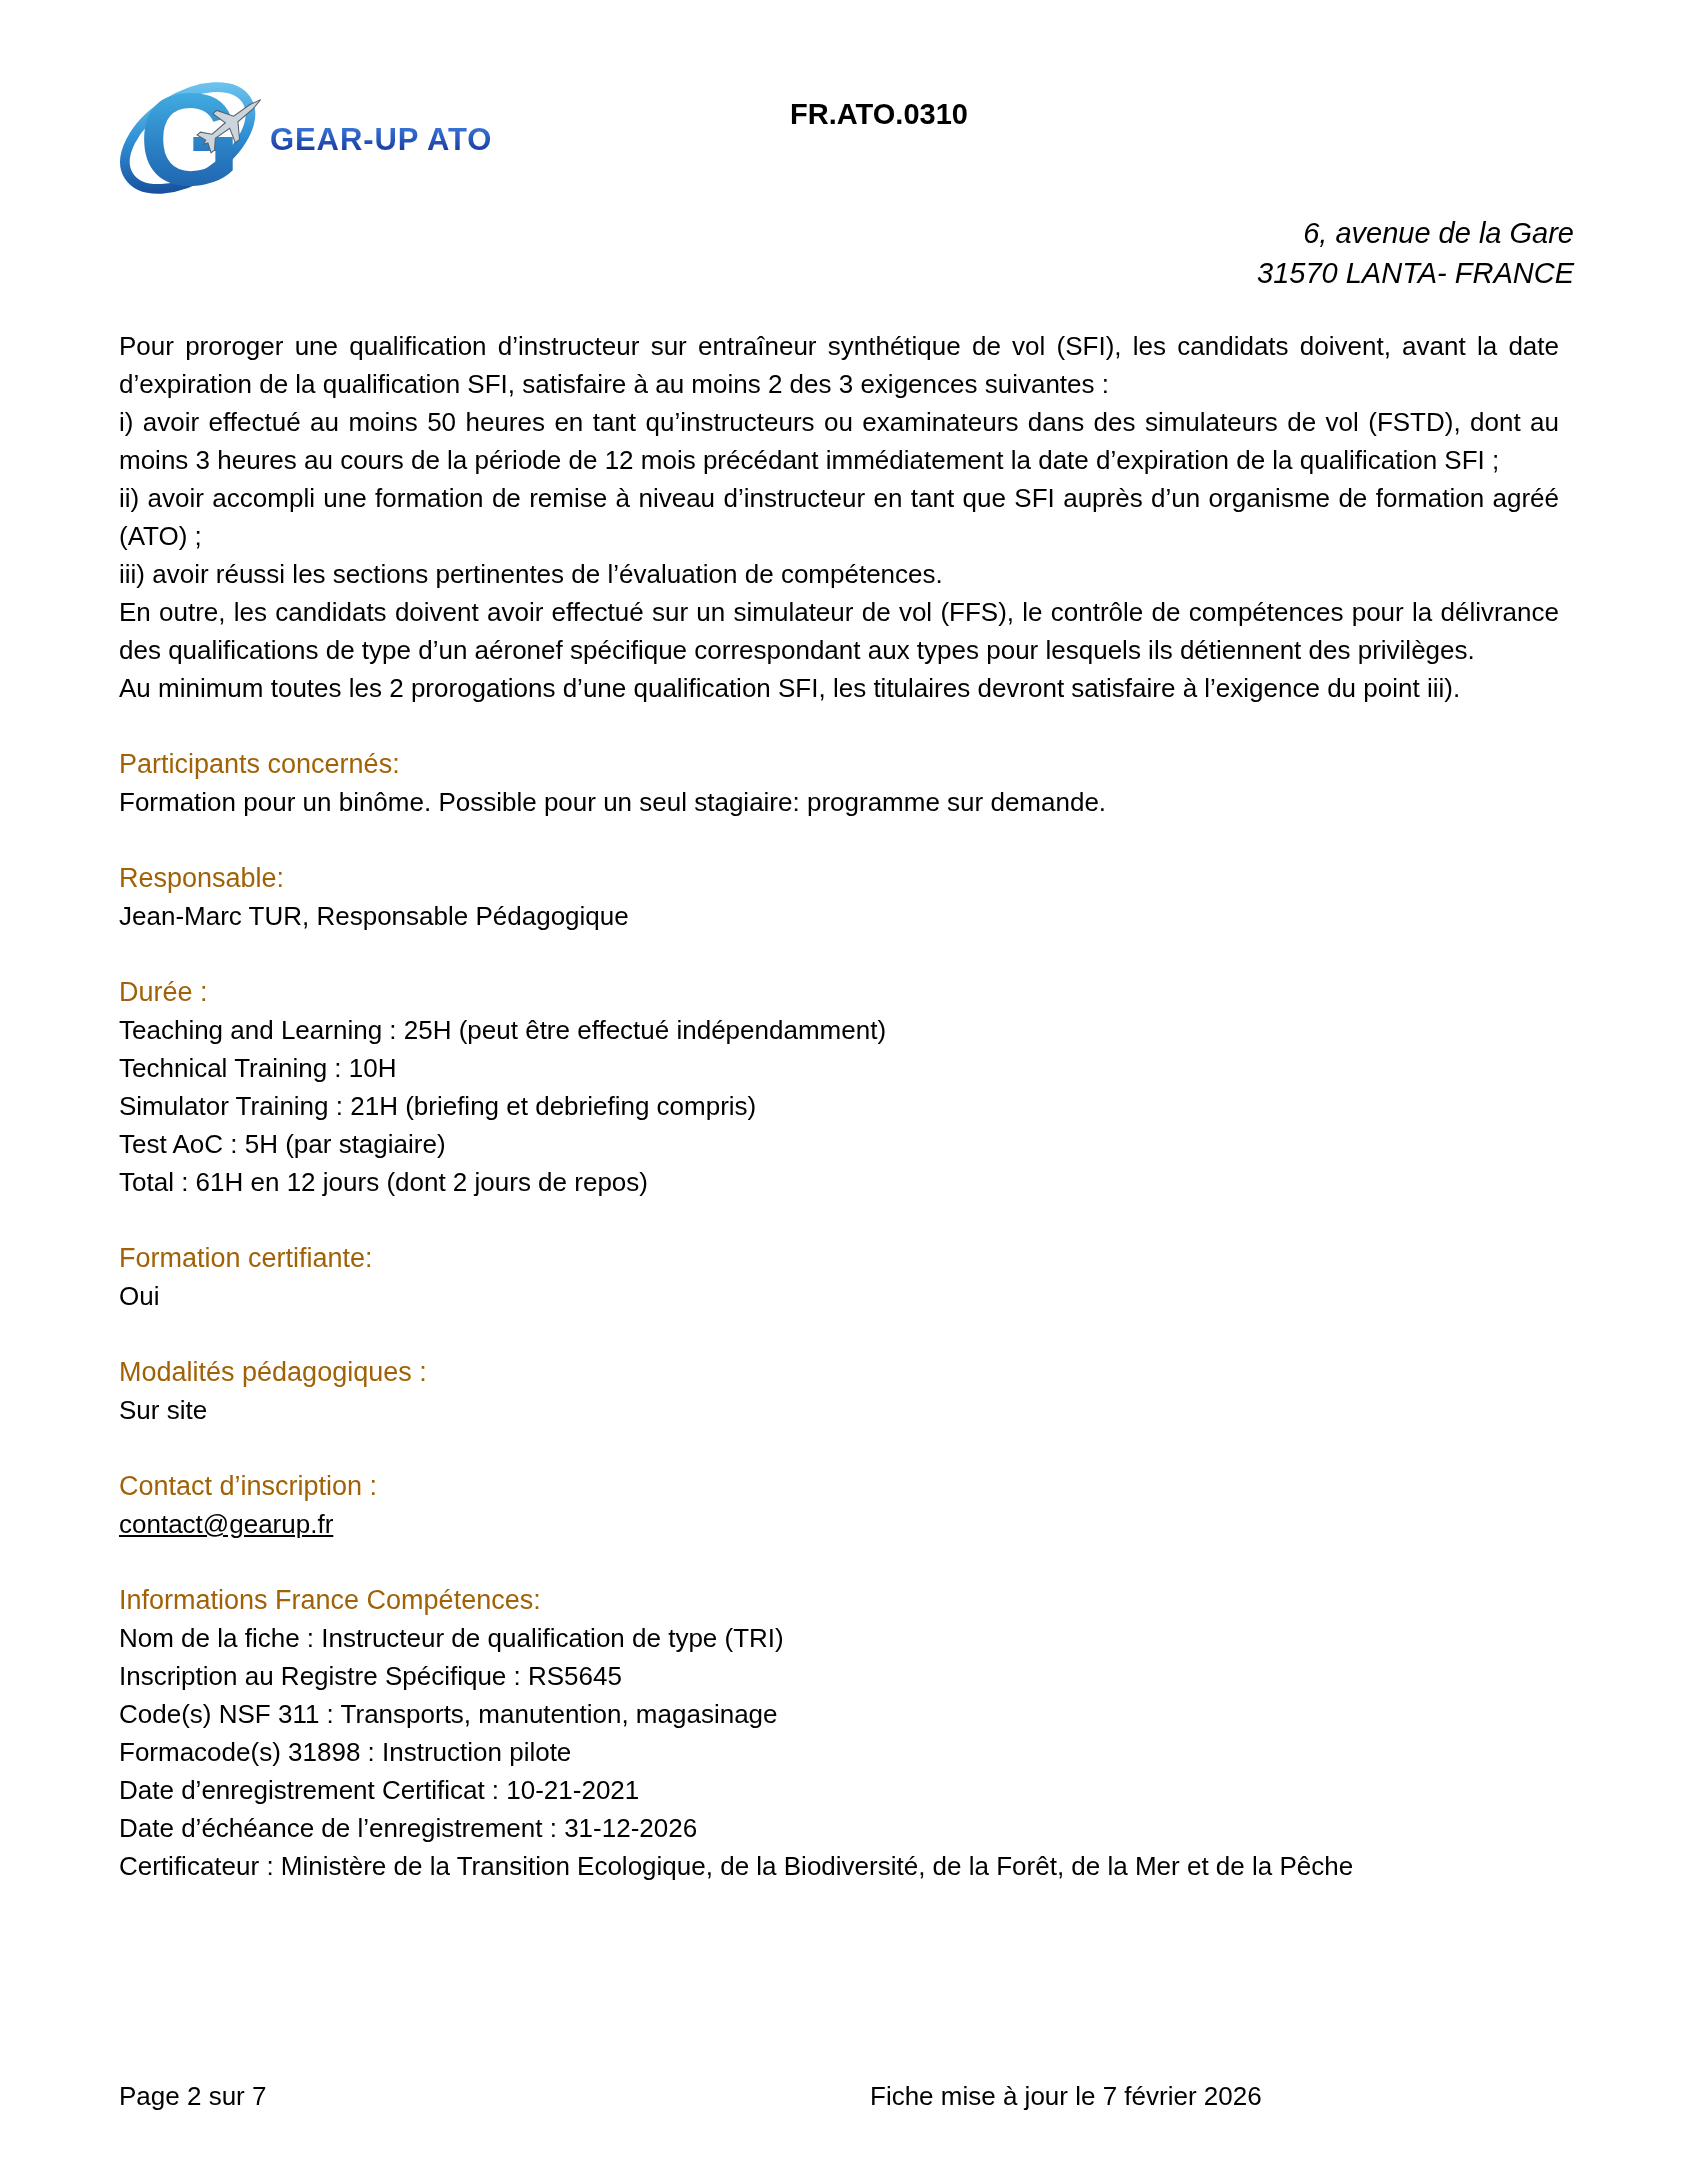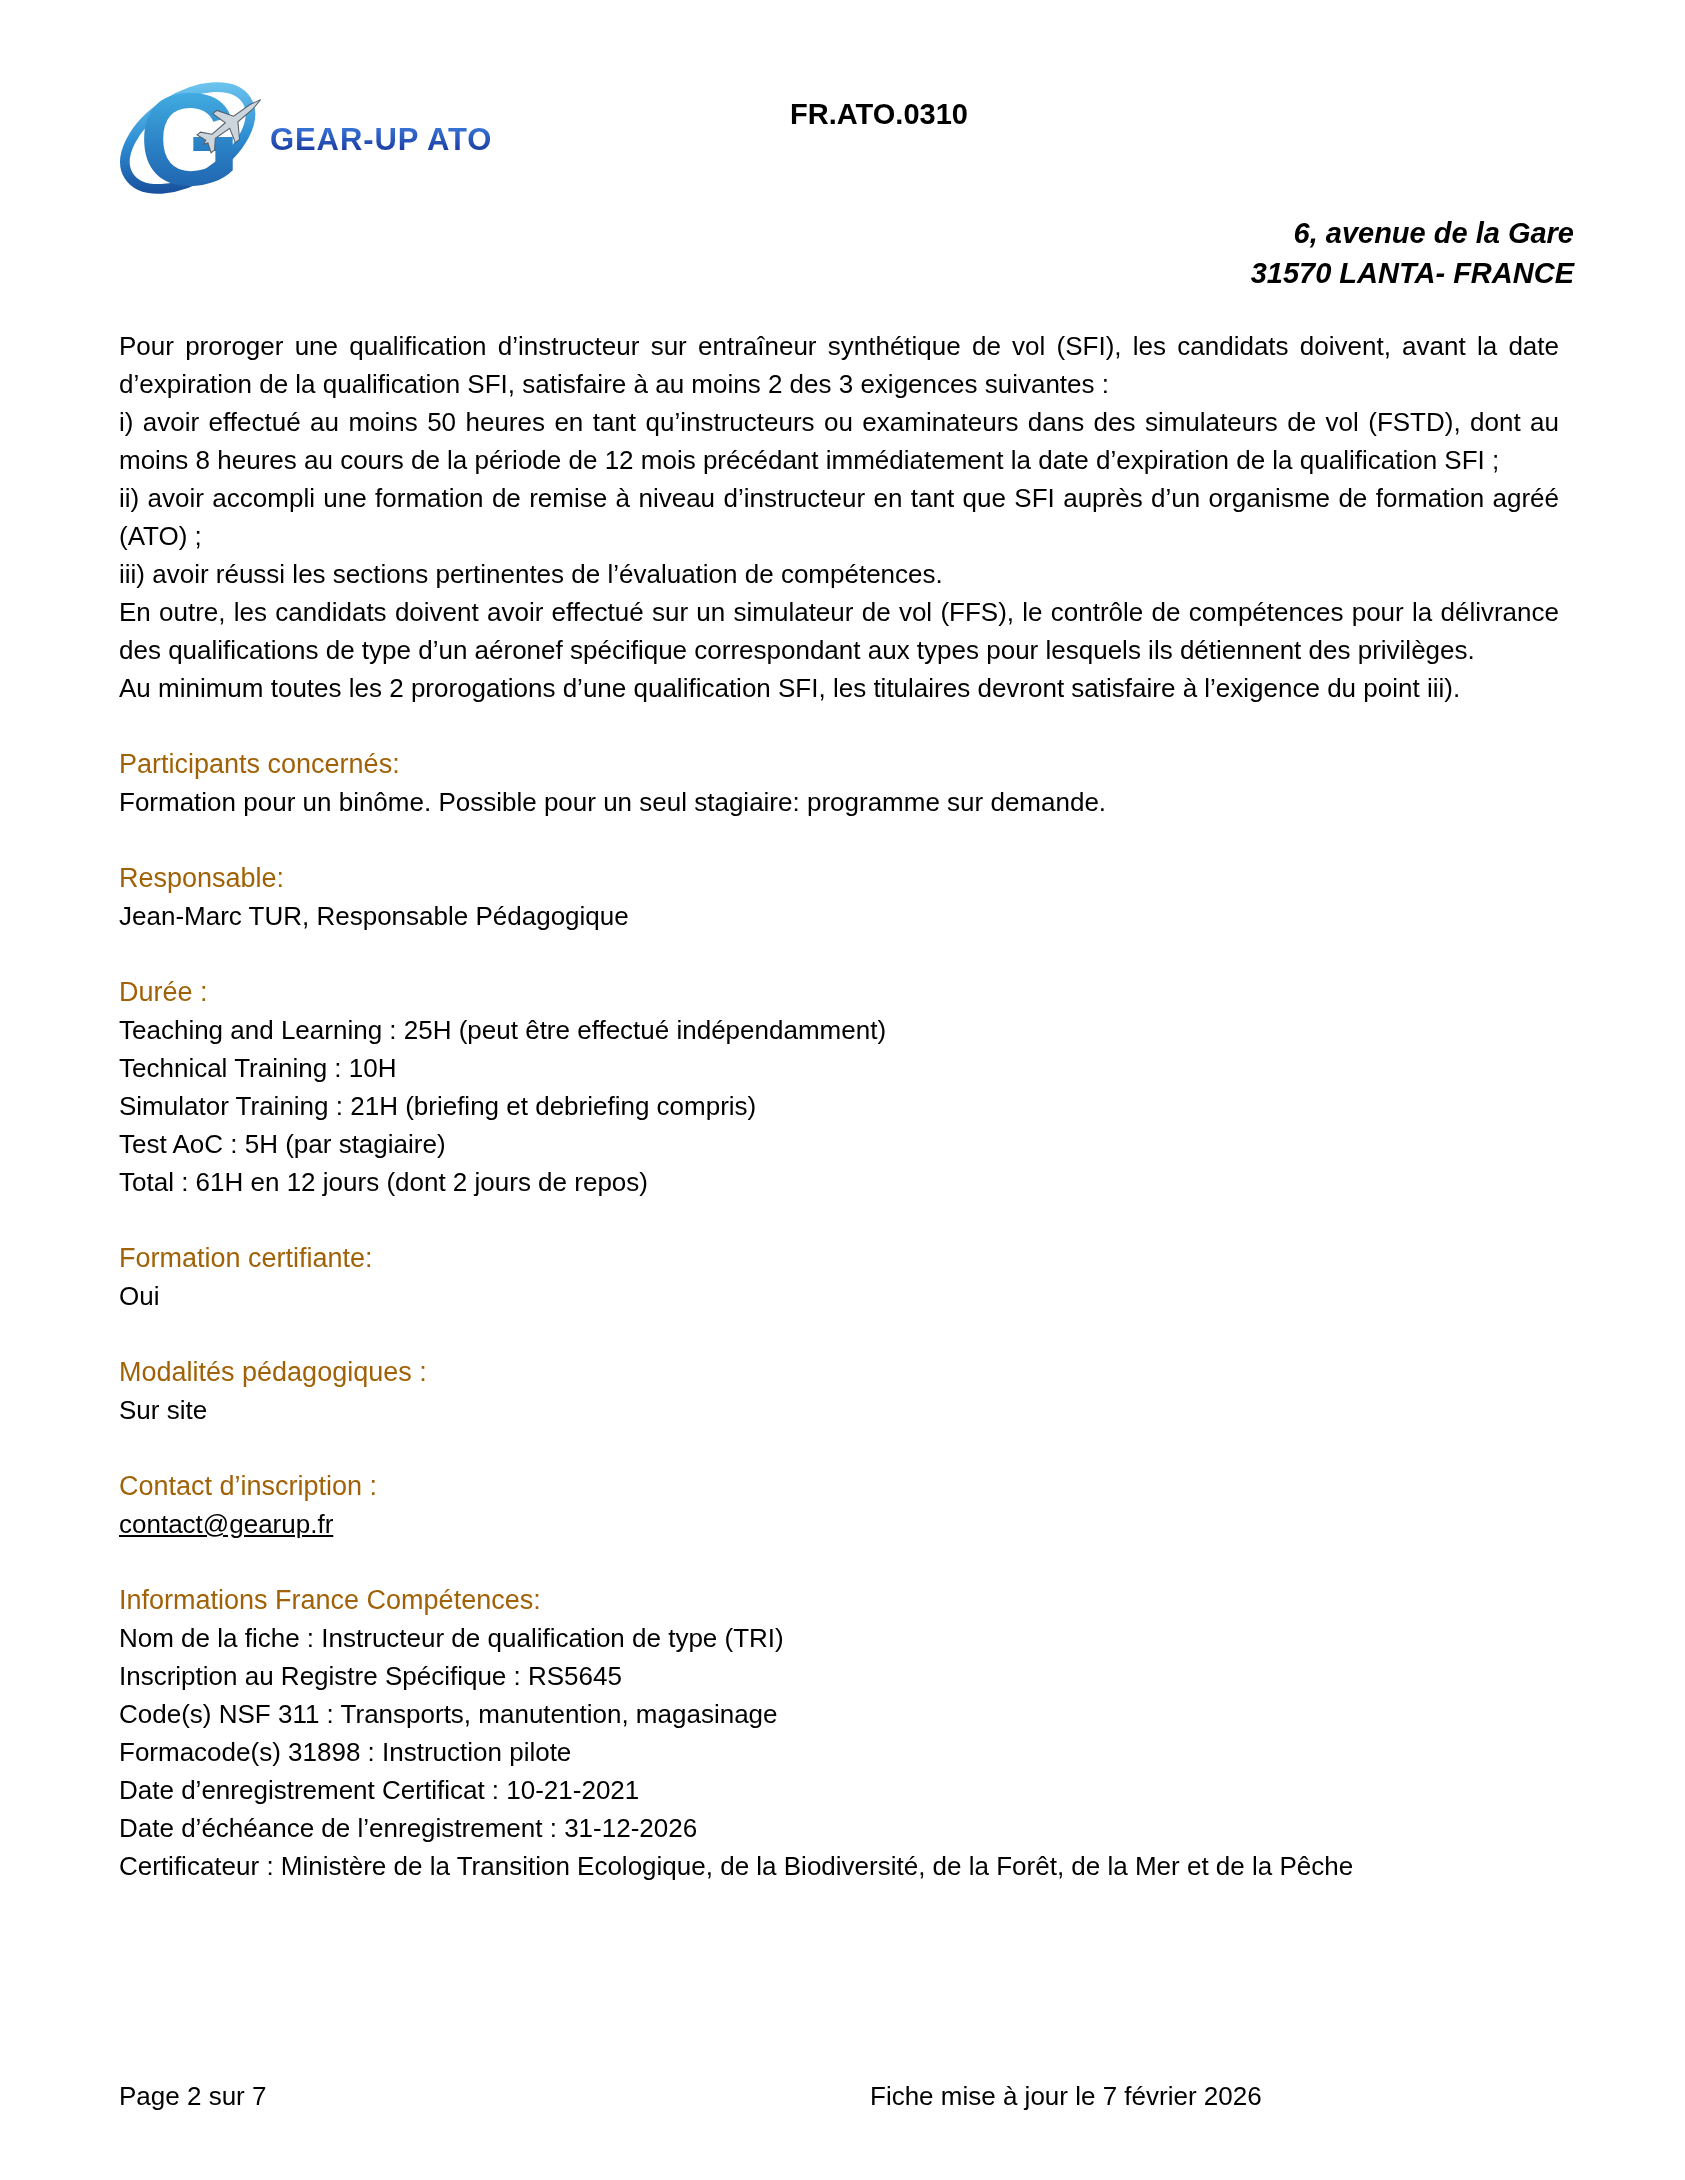--- a/index.html
+++ b/index.html
@@ -24,21 +24,21 @@
     -webkit-text-fill-color:transparent;
     white-space:nowrap;
   }
   .doc-ref{
     position:absolute;left:119px;top:98px;width:1440px;
     text-align:center;transform:translateX(40px);
     font-size:29px;font-weight:bold;
   }
   .address{
     position:absolute;left:119px;top:213px;width:1455px;
-    text-align:right;font-size:29px;font-weight:bold;font-style:italic;
+    text-align:right;font-size:29px;font-weight:normal;font-style:italic;
     line-height:40px;
   }
   
   .main{
     position:absolute;left:119px;top:327px;width:1440px;
     font-size:26px;line-height:38px;
   }
   .para{text-align:justify;}
   .section{margin-top:38px;}
   .section-heading{
@@ -86,21 +86,21 @@
   <div class="doc-ref">FR.ATO.0310</div>
 
   <div class="address">
     <div>6, avenue de la Gare</div>
     <div>31570 LANTA- FRANCE</div>
   </div>
 
   <div class="main">
 
     <div class="para">Pour proroger une qualification d’instructeur sur entraîneur synthétique de vol (SFI), les candidats doivent, avant la date d’expiration de la qualification SFI, satisfaire à au moins 2 des 3 exigences suivantes :</div>
-    <div class="para">i) avoir effectué au moins 50 heures en tant qu’instructeurs ou examinateurs dans des simulateurs de vol (FSTD), dont au moins 8 heures au cours de la période de 12 mois précédant immédiatement la date d’expiration de la qualification SFI ;</div>
+    <div class="para">i) avoir effectué au moins 50 heures en tant qu’instructeurs ou examinateurs dans des simulateurs de vol (FSTD), dont au moins 3 heures au cours de la période de 12 mois précédant immédiatement la date d’expiration de la qualification SFI ;</div>
     <div class="para">ii) avoir accompli une formation de remise à niveau d’instructeur en tant que SFI auprès d’un organisme de formation agréé (ATO) ;</div>
     <div class="para">iii) avoir réussi les sections pertinentes de l’évaluation de compétences.</div>
     <div class="para">En outre, les candidats doivent avoir effectué sur un simulateur de vol (FFS), le contrôle de compétences pour la délivrance des qualifications de type d’un aéronef spécifique correspondant aux types pour lesquels ils détiennent des privilèges.</div>
     <div class="para">Au minimum toutes les 2 prorogations d’une qualification SFI, les titulaires devront satisfaire à l’exigence du point iii).</div>
 
     <div class="section">
       <h2 class="section-heading">Participants concernés:</h2>
       <div class="para">Formation pour un binôme. Possible pour un seul stagiaire: programme sur demande.</div>
     </div>
 

